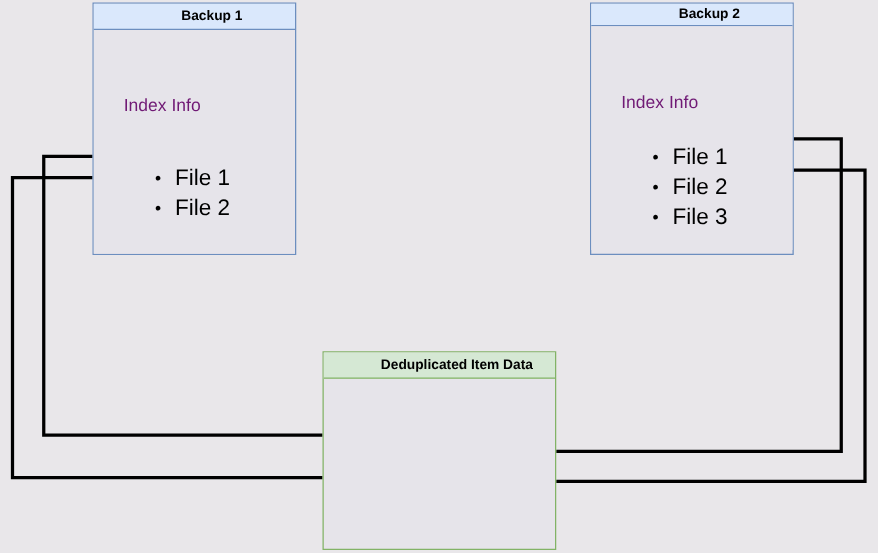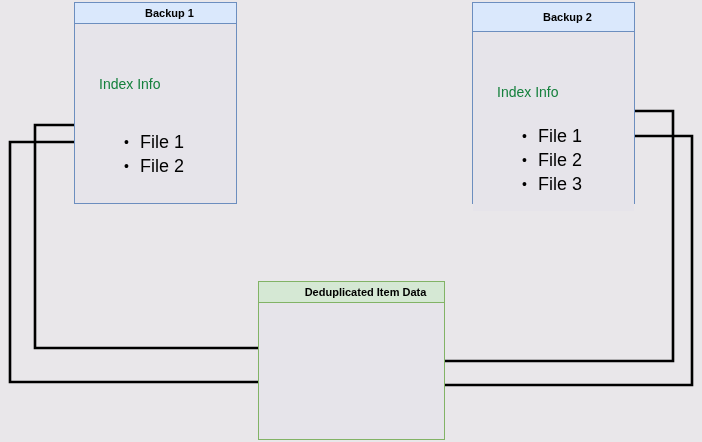--- a/index.html
+++ b/index.html
@@ -67,21 +67,21 @@
     border: 1px solid #82b366;
     background: #e6e4ea;
   }
   .node-green .node-header {
     background: #d5e8d4;
     border-bottom: 1px solid #82b366;
   }
   .index-label {
     position: absolute;
     font-size: 14px;
-    color: #15803d;
+    color: #701a75;
     white-space: nowrap;
   }
   .file-list {
     position: absolute;
     margin: 0;
     padding: 0;
     list-style: none;
   }
   .file-list li {
     font-size: 18px;
@@ -130,21 +130,21 @@
     <div class="node-body" style="height:179px;">
       <div class="index-label" style="left:24px; top:52px;">Index Info</div>
       <ul class="file-list" style="left:49px; top:106px;">
         <li>File 1</li>
         <li>File 2</li>
       </ul>
     </div>
   </div>
 
   <div class="node node-blue" style="left:472px; top:2px; width:163px; height:202px;">
-    <div class="node-header" style="height:29px;">Backup 2</div>
+    <div class="node-header" style="height:18px;">Backup 2</div>
     <div class="node-body" style="height:179px;">
       <div class="index-label" style="left:24px; top:52px;">Index Info</div>
       <ul class="file-list" style="left:49px; top:92px;">
         <li>File 1</li>
         <li>File 2</li>
         <li>File 3</li>
       </ul>
     </div>
   </div>
 

